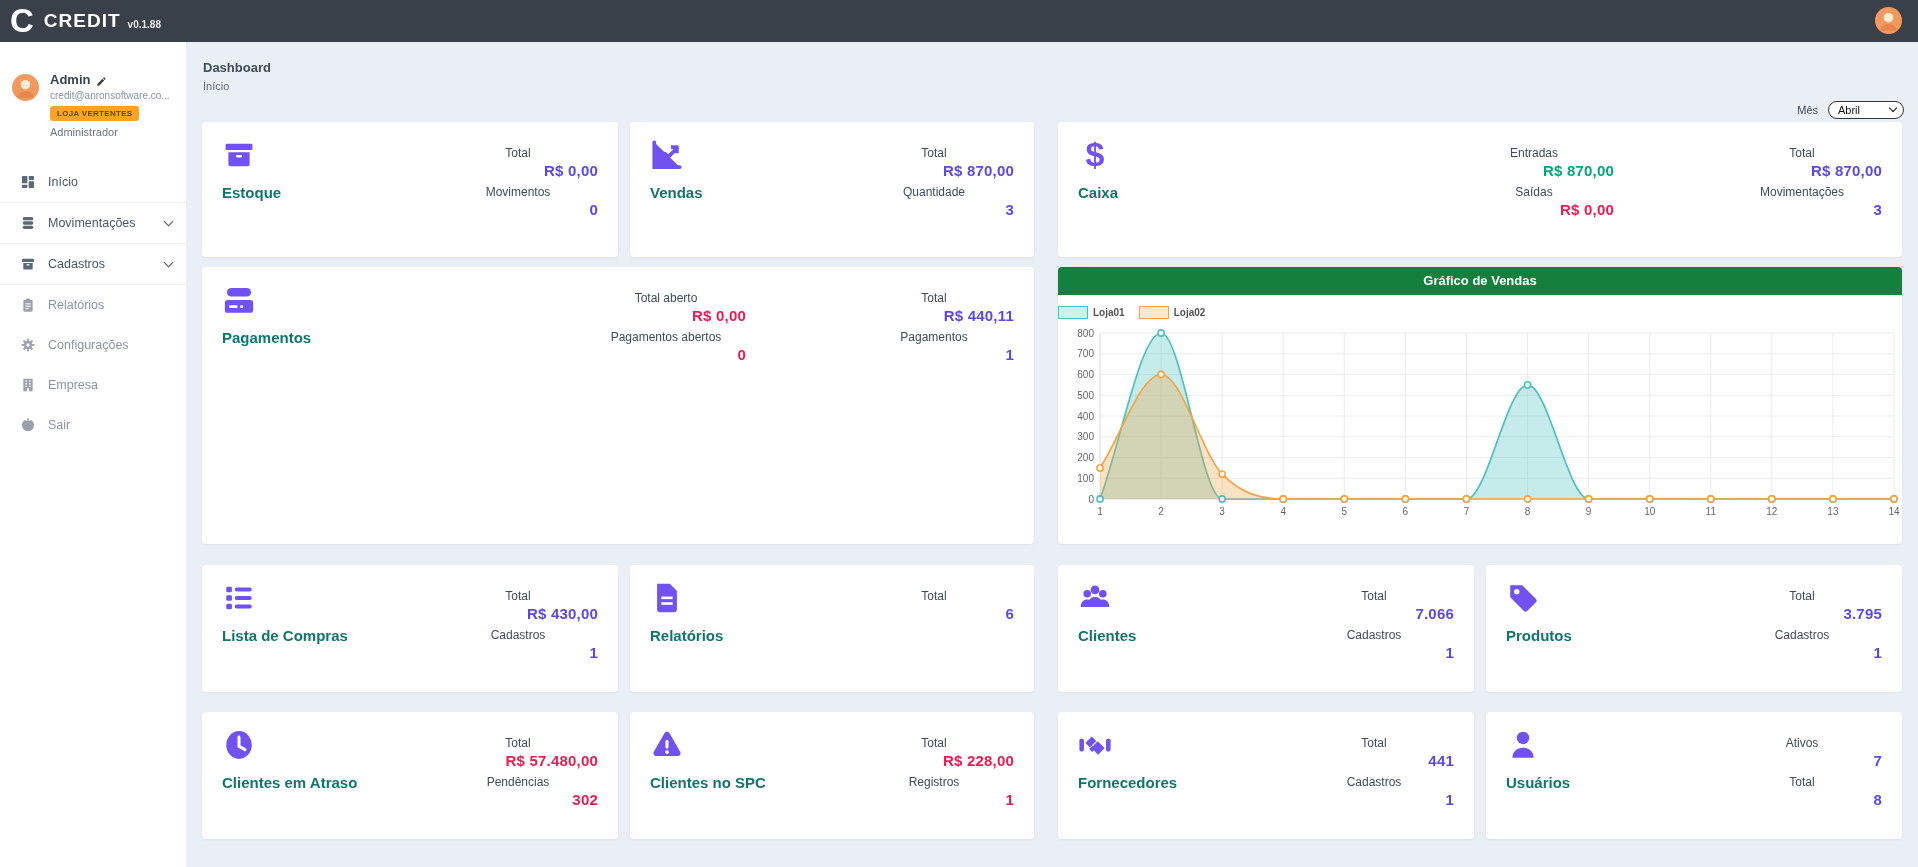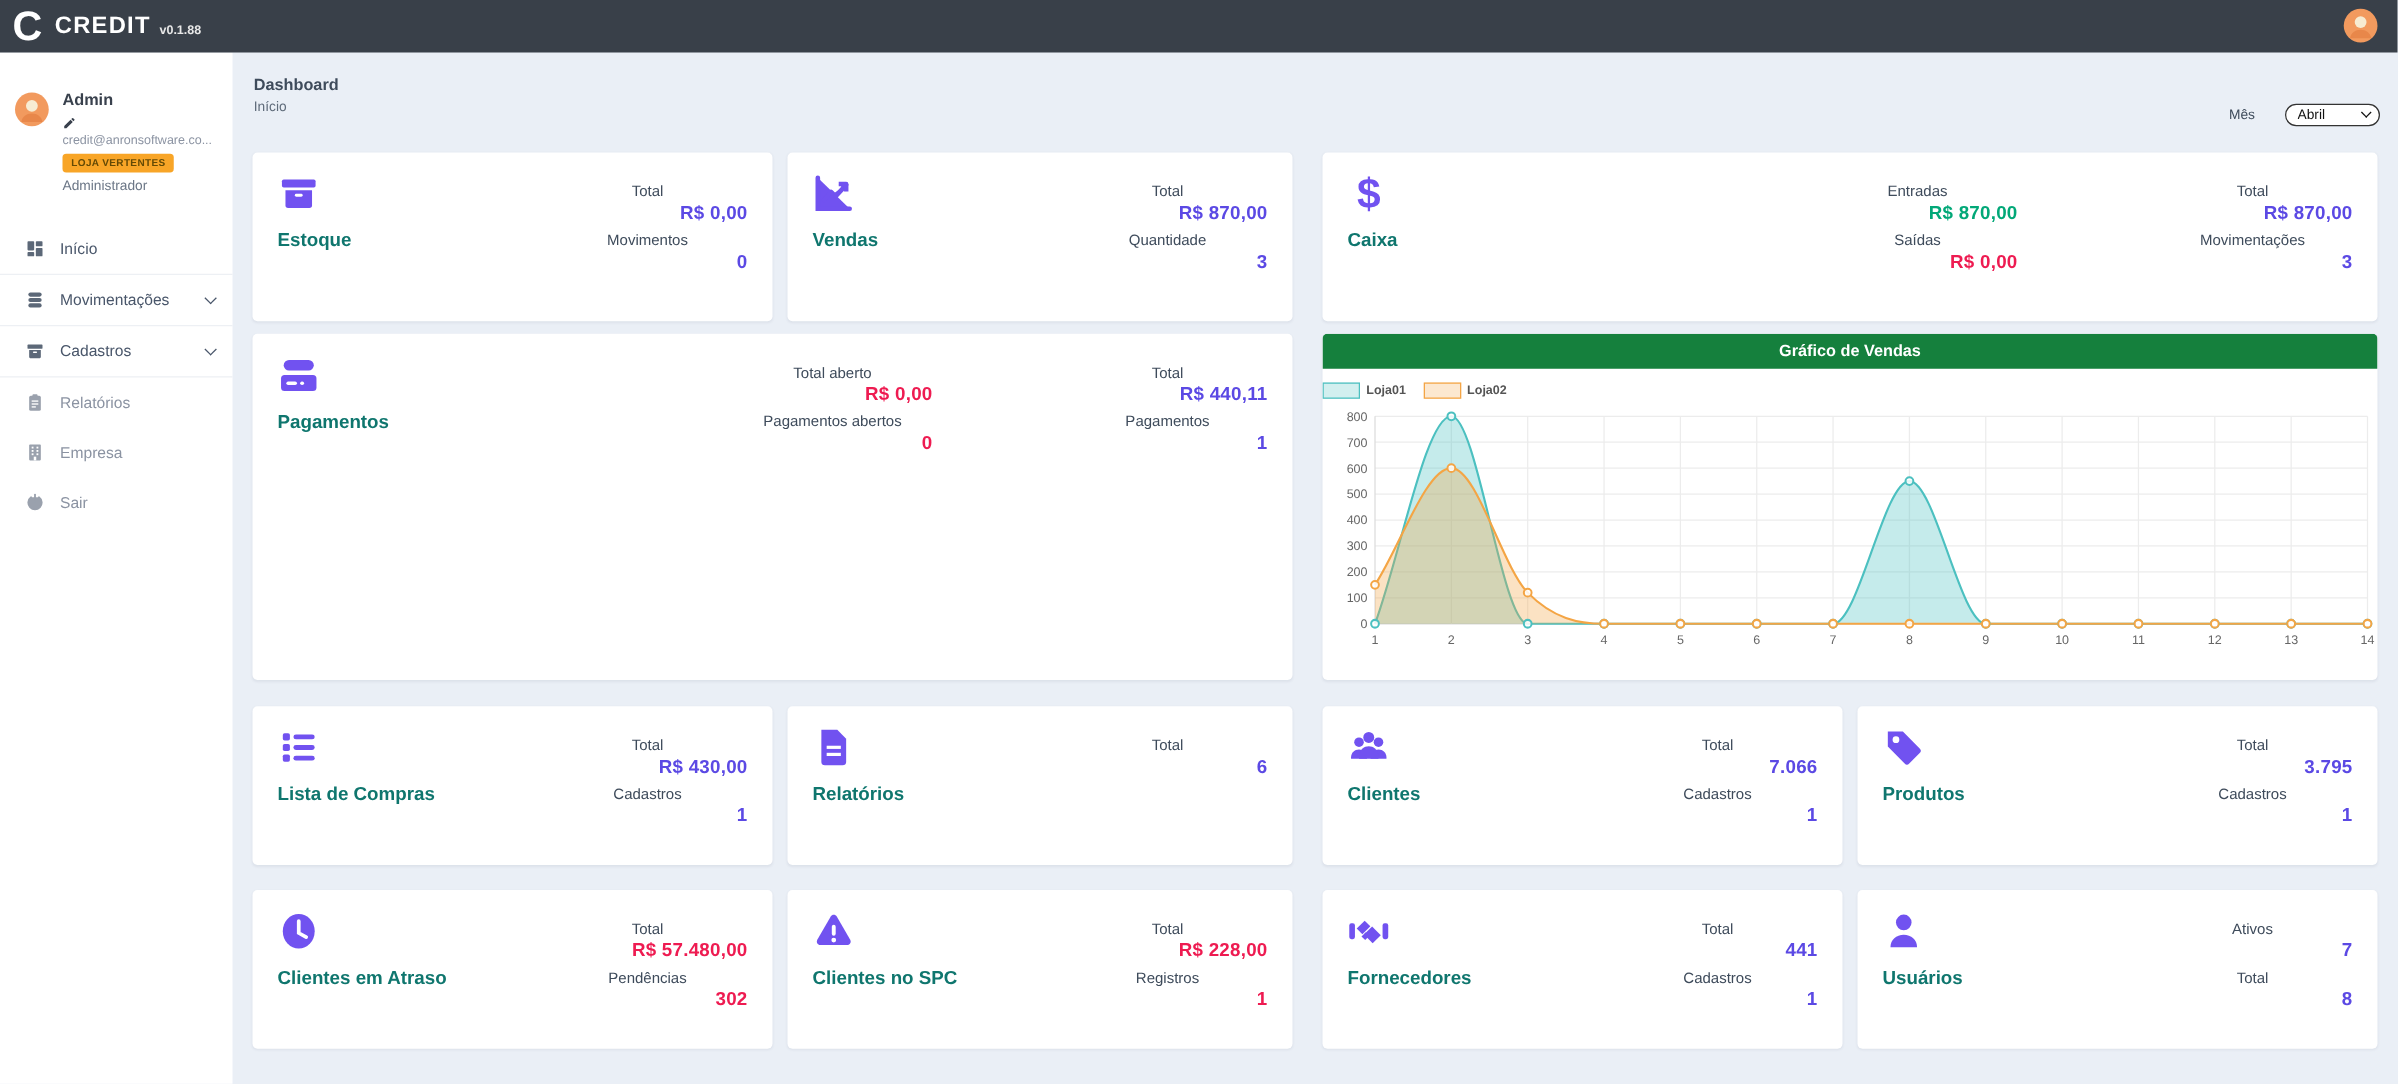--- a/index.html
+++ b/index.html
@@ -10,21 +10,21 @@
   .logo-c { font-size:33px; font-weight:700; color:#fff; margin:0 10px 0 10px; line-height:42px; }
   .brand { font-size:19px; font-weight:700; color:#fff; letter-spacing:1px; }
   .version { font-size:10px; font-weight:700; color:#e8e8e8; margin-left:7px; margin-top:6px; }
   .topbar-avatar { position:absolute; right:16px; top:7px; width:27px; height:27px; border-radius:50%; background:#f29a5e; overflow:hidden; cursor:pointer; }
 
   
   .sidebar { position:absolute; left:0; top:42px; width:186px; height:825px; background:#ffffff; }
   .user-block { position:relative; padding:30px 12px 14px 12px; }
   .user-avatar { position:absolute; left:12px; top:32px; width:27px; height:27px; border-radius:50%; background:#f29a5e; overflow:hidden; }
   .user-info { margin-left:38px; }
-  .user-name-row { display:flex; align-items:flex-start; gap:6px;flex-direction:column; }
+  .user-name-row { display:flex; align-items:flex-end; gap:6px; }
   .user-name { font-size:13px; font-weight:700; color:#39414d; }
   .edit-pencil { width:11px; height:11px; fill:#39414d; cursor:pointer; }
   .user-email { font-size:10px; color:#8b93a2; margin-top:3px; white-space:nowrap; }
   .user-badge { display:inline-block; margin-top:5px; background:#f8a527; color:#644a05; font-size:8px; font-weight:700; letter-spacing:.3px; padding:3px 7px; border-radius:3px; }
   .user-role { font-size:11px; color:#6b7686; margin-top:5px; }
 
   .nav { margin-top:10px; }
   .nav-item { display:flex; align-items:center; height:40px; padding:0 14px 0 20px; cursor:pointer; font-size:12.5px; color:#49566a; position:relative; }
   .nav-item.muted { color:#8b93a2; }
   .nav-icon { width:16px; height:16px; margin-right:12px; flex:0 0 16px; color:#5c6878; }
@@ -32,21 +32,21 @@
   .nav-icon svg { width:100%; height:100%; fill:currentColor; }
   .chev { margin-left:auto; width:7px; height:7px; border-right:1.6px solid #49566a; border-bottom:1.6px solid #49566a; transform:rotate(45deg); margin-top:-3px; }
   .nav-divider { height:1px; background:#edf0f4; margin:0; }
 
   
   .main { position:absolute; left:186px; top:42px; width:1732px; height:825px; }
   .breadcrumb { position:absolute; left:17px; top:18px; }
   .bc-title { font-size:13px; font-weight:700; color:#3e4b5b; }
   .bc-sub { font-size:11px; color:#5f6b7a; margin-top:5px; }
 
-  .month-filter { position:absolute; right:14px; top:40px; display:flex; align-items:center; gap:24px; }
+  .month-filter { position:absolute; right:14px; top:58px; display:flex; align-items:center; gap:10px; }
   .month-label { font-size:11px; color:#3e4b5b; }
   .select-wrap { position:relative; }
   .select-wrap select { appearance:none; -webkit-appearance:none; font-family:"Liberation Sans",sans-serif; font-size:11px; color:#111; background:#fff; border:1px solid #333; border-radius:10px; padding:2px 22px 2px 9px; width:76px; cursor:pointer; }
   .select-chev { position:absolute; right:8px; top:5px; width:6px; height:6px; border-right:1.5px solid #111; border-bottom:1.5px solid #111; transform:rotate(45deg); pointer-events:none; }
 
   
   .grid { position:absolute; left:16px; top:80px; display:grid;
           grid-template-columns:416px 12px 404px 24px 416px 12px 416px;
           grid-template-rows:135px 10px 277px 21px 127px 20px 127px; }
   .card { background:#fff; border-radius:4px; box-shadow:0 1px 2px rgba(60,75,100,.08); padding:16px 20px; display:flex; align-items:flex-start; cursor:pointer; }
@@ -144,20 +144,31 @@
         <span class="nav-icon"><svg viewBox="0 0 24 24">
             <rect x="5" y="4" width="14" height="18" rx="2"></rect>
             <rect x="9" y="2.2" width="6" height="3.8" rx="1"></rect>
             <g fill="#fff">
               <rect x="8" y="9.5" width="8" height="1.6"></rect>
               <rect x="8" y="13" width="8" height="1.6"></rect>
               <rect x="8" y="16.5" width="5" height="1.6"></rect>
             </g>
           </svg></span>
         <span class="nav-label">Relatórios</span>
+      </div>
+      <div class="nav-item muted">
+        <span class="nav-icon"><svg viewBox="0 0 24 24">
+            <rect x="10.6" y="2.5" width="2.8" height="19"></rect>
+            <rect x="2.5" y="10.6" width="19" height="2.8"></rect>
+            <rect x="10.6" y="2.5" width="2.8" height="19" transform="rotate(45 12 12)"></rect>
+            <rect x="2.5" y="10.6" width="19" height="2.8" transform="rotate(45 12 12)"></rect>
+            <circle cx="12" cy="12" r="6"></circle>
+            <circle cx="12" cy="12" r="2.5" fill="#fff"></circle>
+          </svg></span>
+        <span class="nav-label">Configurações</span>
       </div>
       <div class="nav-item muted">
         <span class="nav-icon"><svg viewBox="0 0 24 24">
             <rect x="5" y="2.5" width="14" height="19" rx="1"></rect>
             <g fill="#fff">
               <rect x="8" y="5" width="2.2" height="2.2"></rect>
               <rect x="13.8" y="5" width="2.2" height="2.2"></rect>
               <rect x="8" y="9" width="2.2" height="2.2"></rect>
               <rect x="13.8" y="9" width="2.2" height="2.2"></rect>
               <rect x="8" y="13" width="2.2" height="2.2"></rect>

